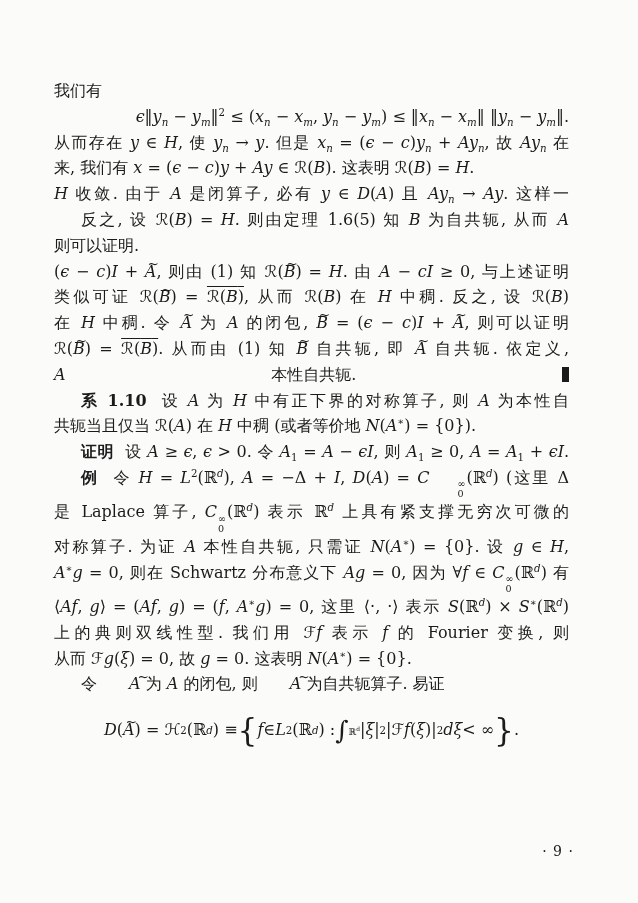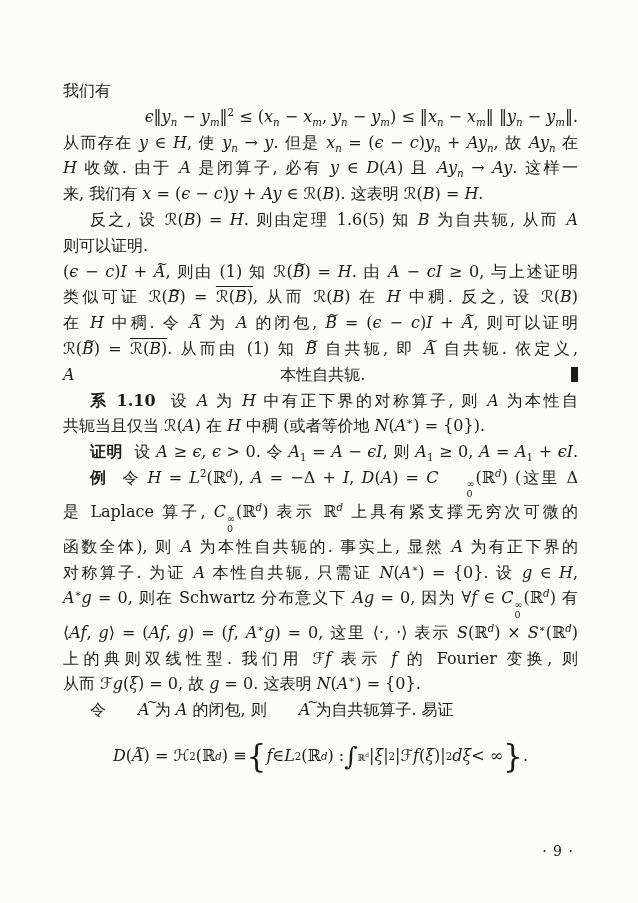--- a/index.html
+++ b/index.html
@@ -6,21 +6,21 @@
   body{
     width:638px;height:903px;
     font-family:"DejaVu Serif","DejaVu Sans",serif;
     -webkit-font-smoothing:antialiased;
   }
   .page{
     position:relative;width:638px;height:903px;overflow:hidden;
     background:#fbfbf9;color:#1b1b1b;
   }
   .text-block{
-    position:absolute;left:63px;top:78px;width:515px;
+    position:absolute;left:54px;top:78px;width:515px;
     font-size:16px;line-height:25.8px;
   }
   .ln{min-height:25.8px;}
   .ln.j{text-align:justify;text-align-last:justify;}
   .ln.d{text-align:right;}
   .ln.q{display:flex;align-items:center;justify-content:space-between;}
   .ln.dbig{height:66px;display:flex;align-items:center;justify-content:center;}
   .ind{text-indent:27px;}
   b{font-weight:bold;}
   i{font-style:italic;}
@@ -41,41 +41,40 @@
   }
 </style>
 </head>
 <body>
 
 <div class="page" style="background: rgb(251, 251, 249); color: rgb(27, 27, 27);">
   <div class="text-block">
       <div class="ln p">我们有</div>
       <div class="ln d"><i>ϵ</i>‖<i>y<sub>n</sub></i> − <i>y<sub>m</sub></i>‖<sup>2</sup> ≤ (<i>x<sub>n</sub></i> − <i>x<sub>m</sub></i>, <i>y<sub>n</sub></i> − <i>y<sub>m</sub></i>) ≤ ‖<i>x<sub>n</sub></i> − <i>x<sub>m</sub></i>‖ ‖<i>y<sub>n</sub></i> − <i>y<sub>m</sub></i>‖.</div>
       <div class="ln j">从而存在 <i>y</i> ∈ <i>H</i>, 使 <i>y<sub>n</sub></i> → <i>y</i>. 但是 <i>x<sub>n</sub></i> = (<i>ϵ</i> − <i>c</i>)<i>y<sub>n</sub></i> + <i>Ay<sub>n</sub></i>, 故 <i>Ay<sub>n</sub></i> 在</div>
+      <div class="ln p">来, 我们有 <i>x</i> = (<i>ϵ</i> − <i>c</i>)<i>y</i> + <i>Ay</i> ∈ ℛ(<i>B</i>). 这表明 ℛ(<i>B</i>) = <i>H</i>.</div>
       <div class="ln j"><i>H</i> 收敛. 由于 <i>A</i> 是闭算子, 必有 <i>y</i> ∈ <span class="cal">D</span>(<i>A</i>) 且 <i>Ay<sub>n</sub></i> → <i>Ay</i>. 这样一</div>
-      <div class="ln p">来, 我们有 <i>x</i> = (<i>ϵ</i> − <i>c</i>)<i>y</i> + <i>Ay</i> ∈ ℛ(<i>B</i>). 这表明 ℛ(<i>B</i>) = <i>H</i>.</div>
       <div class="ln j ind">反之, 设 ℛ(<i>B</i>) = <i>H</i>. 则由定理 1.6(5) 知 <i>B</i> 为自共轭, 从而 <i>A</i></div>
       <div class="ln p">则可以证明.</div>
       <div class="ln j">(<i>ϵ</i> − <i>c</i>)<i>I</i> + <span class="til">A</span>, 则由 (1) 知 ℛ(<span class="til">B</span>) = <i>H</i>. 由 <i>A</i> − <i>cI</i> ≥ 0, 与上述证明</div>
       <div class="ln j">类似可证 ℛ(<span class="til">B</span>) = <span class="ov">ℛ(<i>B</i>)</span>, 从而 ℛ(<i>B</i>) 在 <i>H</i> 中稠. 反之, 设 ℛ(<i>B</i>)</div>
       <div class="ln j">在 <i>H</i> 中稠. 令 <span class="til">A</span> 为 <i>A</i> 的闭包, <span class="til">B</span> = (<i>ϵ</i> − <i>c</i>)<i>I</i> + <span class="til">A</span>, 则可以证明</div>
       <div class="ln j">ℛ(<span class="til">B</span>) = <span class="ov">ℛ(<i>B</i>)</span>. 从而由 (1) 知 <span class="til">B</span> 自共轭, 即 <span class="til">A</span> 自共轭. 依定义,</div>
       <div class="ln q"><i>A</i> 本性自共轭.<span class="qed"></span></div>
       <div class="ln j ind"><b>系 1.10</b>&nbsp;&nbsp;设 <i>A</i> 为 <i>H</i> 中有正下界的对称算子, 则 <i>A</i> 为本性自</div>
       <div class="ln p">共轭当且仅当 ℛ(<i>A</i>) 在 <i>H</i> 中稠 (或者等价地 <span class="cal">N</span>(<i>A</i><sup>∗</sup>) = {0}).</div>
       <div class="ln j ind"><b>证明</b>&nbsp;&nbsp;设 <i>A</i> ≥ <i>ϵ</i>, <i>ϵ</i> &gt; 0. 令 <i>A</i><sub>1</sub> = <i>A</i> − <i>ϵI</i>, 则 <i>A</i><sub>1</sub> ≥ 0, <i>A</i> = <i>A</i><sub>1</sub> + <i>ϵI</i>.</div>
       <div class="ln j ind"><b>例</b>&nbsp;&nbsp;令 <i>H</i> = <i>L</i><sup>2</sup>(ℝ<sup><i>d</i></sup>), <i>A</i> = −Δ + <i>I</i>, <span class="cal">D</span>(<i>A</i>) = <i>C</i><span class="ss">
           <span>∞</span>
           <span>0</span>
         </span>(ℝ<sup><i>d</i></sup>) (这里 Δ</div>
       <div class="ln j">是 Laplace 算子, <i>C</i><span class="ss">
           <span>∞</span>
           <span>0</span>
         </span>(ℝ<sup><i>d</i></sup>) 表示 ℝ<sup><i>d</i></sup> 上具有紧支撑无穷次可微的</div>
-      <div class="ln j">函数全体), 则 <i>A</i> 为本性自共轭的. 事实上, 显然 <i>A</i> 为有正下界的</div>
       <div class="ln j">对称算子. 为证 <i>A</i> 本性自共轭, 只需证 <span class="cal">N</span>(<i>A</i><sup>∗</sup>) = {0}. 设 <i>g</i> ∈ <i>H</i>,</div>
       <div class="ln j"><i>A</i><sup>∗</sup><i>g</i> = 0, 则在 Schwartz 分布意义下 <i>Ag</i> = 0, 因为 ∀<i>f</i> ∈ <i>C</i><span class="ss">
           <span>∞</span>
           <span>0</span>
         </span>(ℝ<sup><i>d</i></sup>) 有</div>
       <div class="ln j">⟨<i>Af</i>, <i>g</i>⟩ = (<i>Af</i>, <i>g</i>) = (<i>f</i>, <i>A</i><sup>∗</sup><i>g</i>) = 0, 这里 ⟨·, ·⟩ 表示 <span class="cal">S</span>(ℝ<sup><i>d</i></sup>) × <span class="cal">S</span><sup>∗</sup>(ℝ<sup><i>d</i></sup>)</div>
       <div class="ln j">上的典则双线性型. 我们用 ℱ<i>f</i> 表示 <i>f</i> 的 Fourier 变换, 则</div>
       <div class="ln p">从而 ℱ<i>g</i>(<i>ξ</i>) = 0, 故 <i>g</i> = 0. 这表明 <span class="cal">N</span>(<i>A</i><sup>∗</sup>) = {0}.</div>
       <div class="ln p ind">令 <span class="til">A</span> 为 <i>A</i> 的闭包, 则 <span class="til">A</span> 为自共轭算子. 易证</div>
       <div class="ln dbig"><span class="cal">D</span>(<span class="til">A</span>) = ℋ<sup>2</sup>(ℝ<sup><i>d</i></sup>) ≡ <span class="brace">{</span><i>f</i> ∈ <i>L</i><sup>2</sup>(ℝ<sup><i>d</i></sup>) : <span class="intg">∫</span><sub class="isub">ℝ<sup>d</sup></sub> |<i>ξ</i>|<sup>2</sup>|ℱ<i>f</i>(<i>ξ</i>)|<sup>2</sup><i>dξ</i> &lt; ∞<span class="brace">}</span>.</div>

